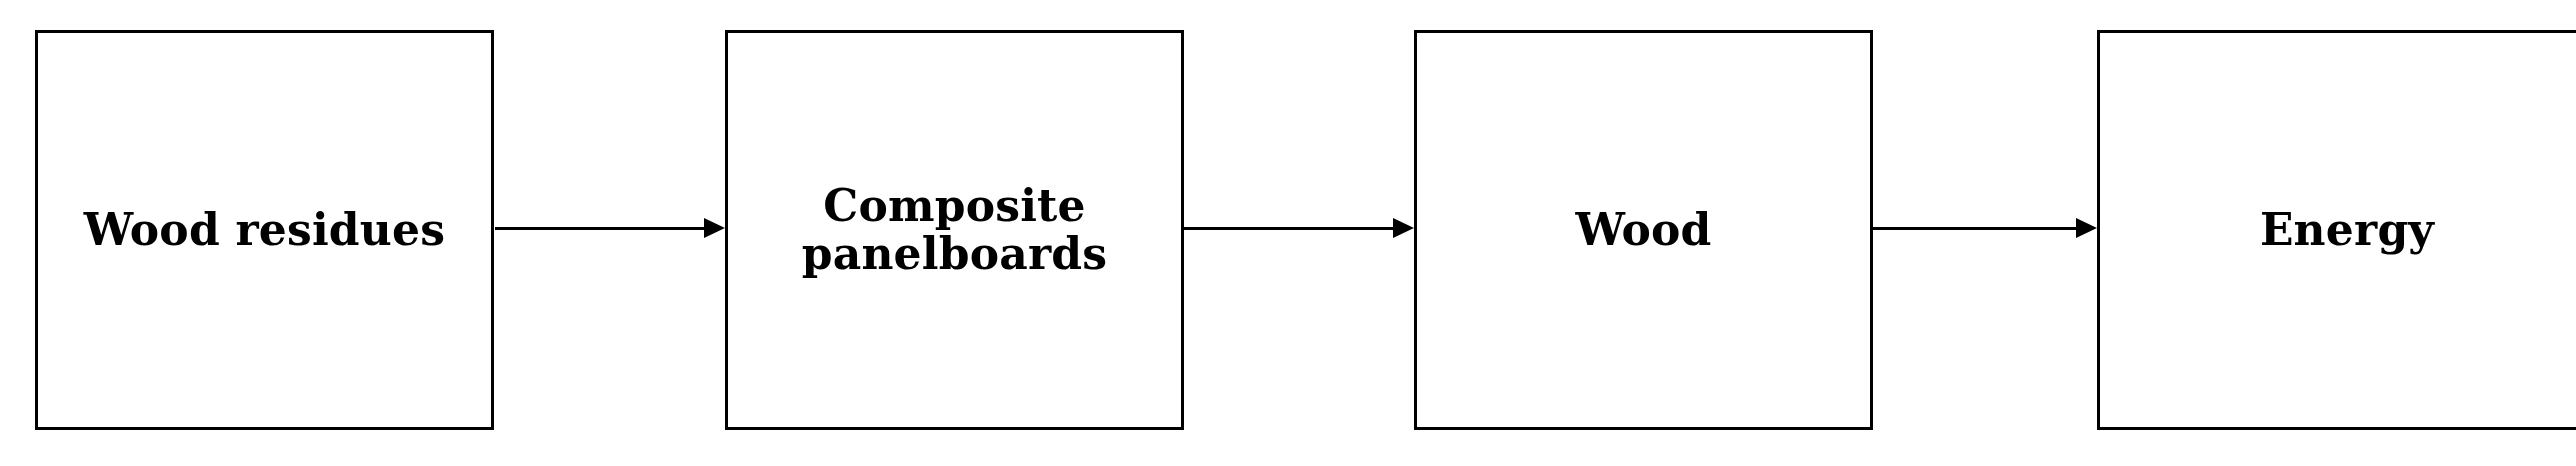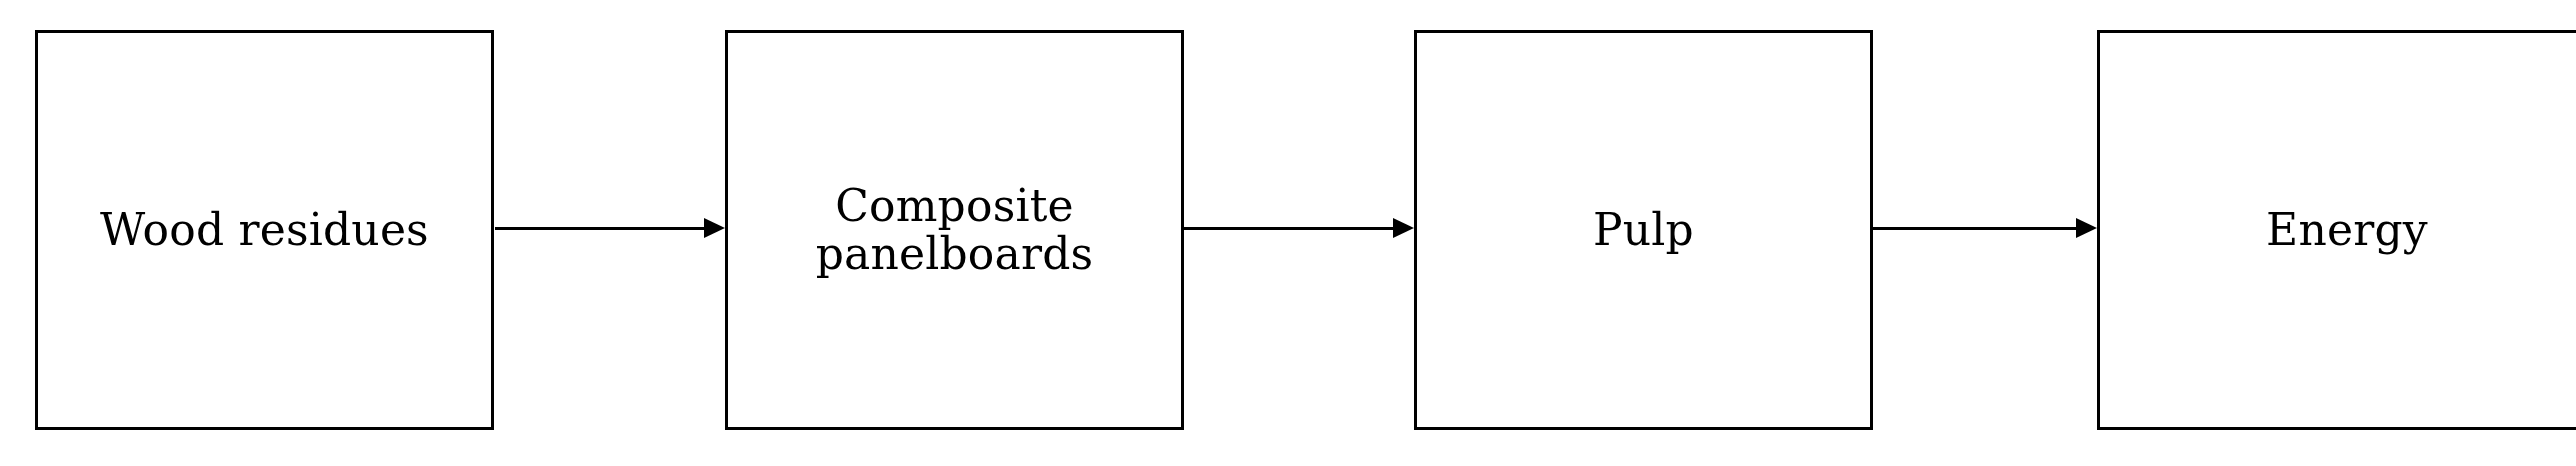--- a/index.html
+++ b/index.html
@@ -26,21 +26,21 @@
     border: 3.2px solid #000000;
     background: #ffffff;
     display: flex;
     align-items: center;
     justify-content: center;
   }
   .flow-node-label {
     font-family: "DejaVu Serif", "Liberation Serif", serif;
     font-size: 44px;
     line-height: 48px;
-    font-weight: 400;
+    font-weight: 700;
     color: #000000;
     text-align: center;
     letter-spacing: 0.2px;
     white-space: pre-line;
     padding: 0 8px;
   }
   .flow-node-1 { left: 35px;   width: 459px; }
   .flow-node-2 { left: 725px;  width: 459px; }
   .flow-node-3 { left: 1414px; width: 459px; }
   .flow-node-4 { left: 2097px; width: 500px; }
@@ -92,21 +92,21 @@
     <span class="flow-node-label">Composite
 panelboards</span>
   </div>
 
   <div class="flow-arrow flow-arrow-2">
     <span class="shaft"></span>
     <span class="head"></span>
   </div>
 
   <div class="flow-node flow-node-3">
-    <span class="flow-node-label">Pulp</span>
+    <span class="flow-node-label">Wood</span>
   </div>
 
   <div class="flow-arrow flow-arrow-3">
     <span class="shaft"></span>
     <span class="head"></span>
   </div>
 
   <div class="flow-node flow-node-4">
     <span class="flow-node-label">Energy</span>
   </div>

